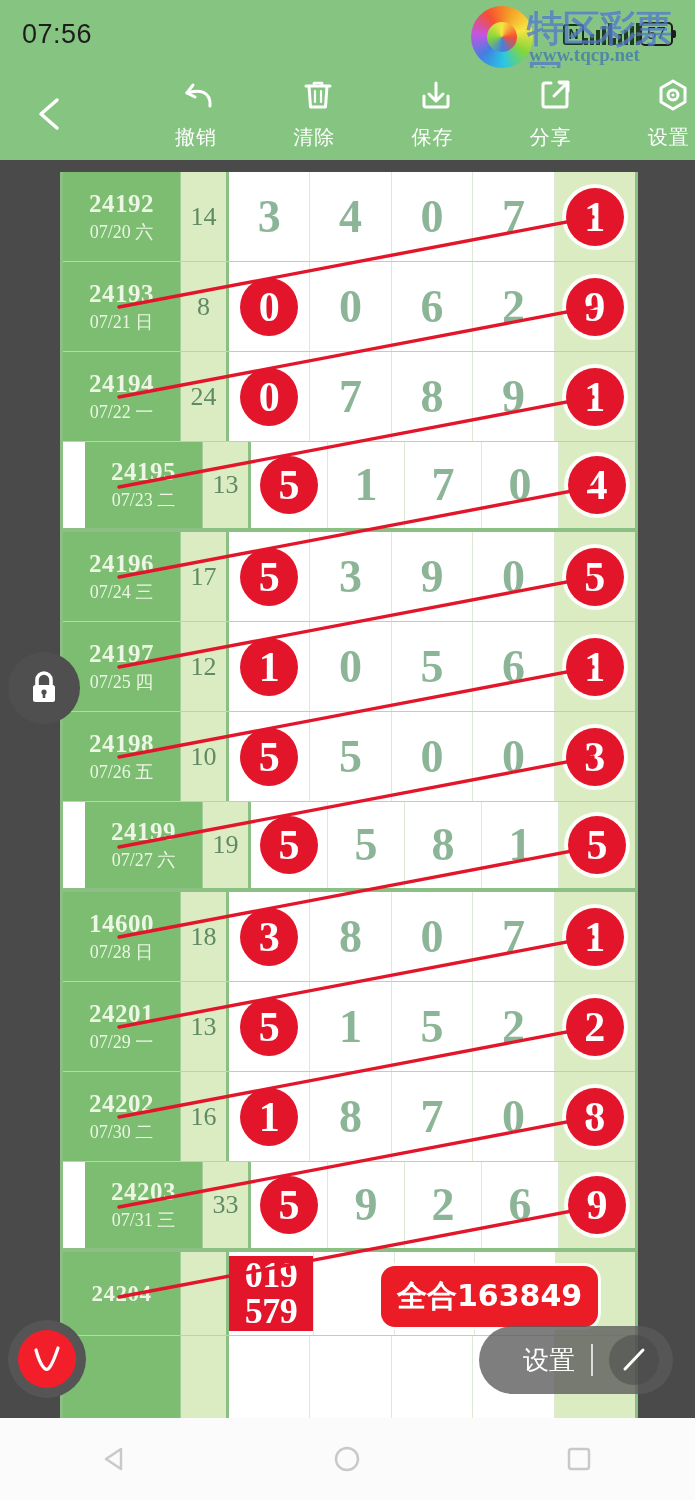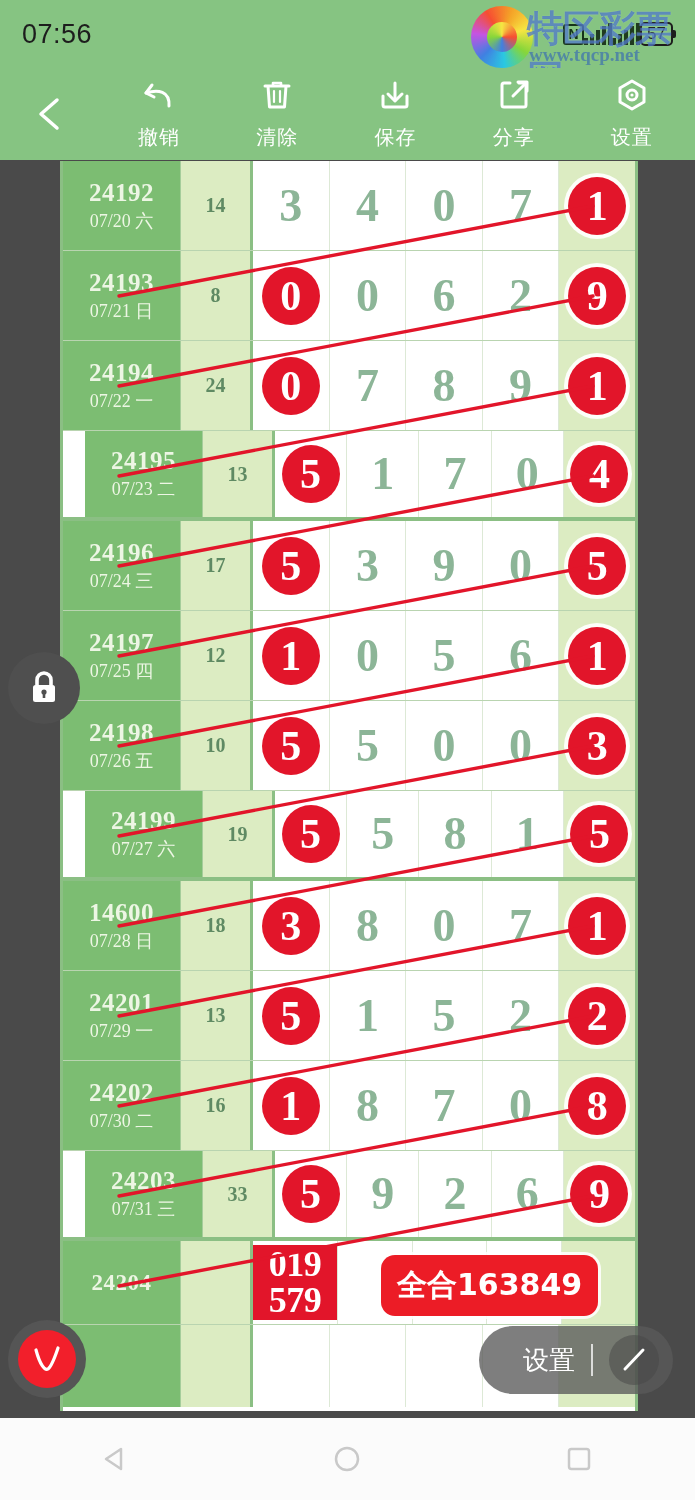--- a/index.html
+++ b/index.html
@@ -63,53 +63,53 @@
   }
 
   
   .toolbar{
     position:absolute; left:0; top:68px; width:695px; height:92px;
     background:#86c482; display:flex; align-items:center;
   }
   .tb-back{ width:100px; display:flex; align-items:center; justify-content:center; }
   .tb-items{ flex:1; display:flex; align-items:flex-start; justify-content:space-around;
              padding-right:4px; }
-  .tb-item{ display:flex; flex-direction:column; align-items:center; gap:12px;
+  .tb-item{ display:flex; flex-direction:column; align-items:flex-end; gap:12px;
             width:116px; }
   .tb-item .lbl{ color:#fff; font-size:20px; letter-spacing:1px;
                  font-family:"DejaVu Sans",sans-serif; }
   .tb-ico{ width:34px; height:34px; }
   .tb-ico svg{ display:block; }
 
   
   .sheet{
-    position:absolute; left:60px; top:161px; width:578px; height:1250px;
+    position:absolute; left:60px; top:172px; width:578px; height:1250px;
     background:#ffffff;
     border-left:3px solid #8bbf84; border-right:3px solid #8bbf84;
   }
   .row{
     position:relative; display:flex; height:90px;
     border-bottom:1px solid #b9d4b0;
   }
   .row.thick{ border-bottom:4px solid #8bbf84;padding-left:22px; }
   .row.pred{ height:84px; border-bottom:1px solid #b9d4b0; }
   .row.blank{ height:82px; border-bottom:none; }
 
   .c-issue{
     width:118px; background:#7cbd72; color:#edf6e4;
     display:flex; flex-direction:column; align-items:center; justify-content:center;
     gap:2px; border-right:1px solid #a5cd9b;
   }
   .c-issue .no{ font-size:25px; font-family:"Liberation Serif",serif; font-weight:bold;
                 letter-spacing:.5px; }
   .c-issue .dt{ font-size:18px; font-family:"Liberation Serif",serif; }
   .c-sum{
-    width:72px; background:#dcecc2; color:#5f8a63;
+    width:48px; background:#dcecc2; color:#5f8a63;
     display:flex; align-items:center; justify-content:center;
-    font-size:20px; font-weight:bold; font-family:"Liberation Serif",serif;
+    font-size:26px; font-weight:normal; font-family:"Liberation Serif",serif;
     border-right:3px solid #8bbf84;
   }
   .c-dig{
     flex:1; background:#ffffff;
     display:flex; align-items:center; justify-content:center;
     border-right:1px solid #dde9d6; position:relative;
   }
   .c-dig.last{ background:#dcecc2; border-right:none; }
 
   .num{ font-size:46px; color:#8cb597; font-family:"Liberation Serif",serif;

